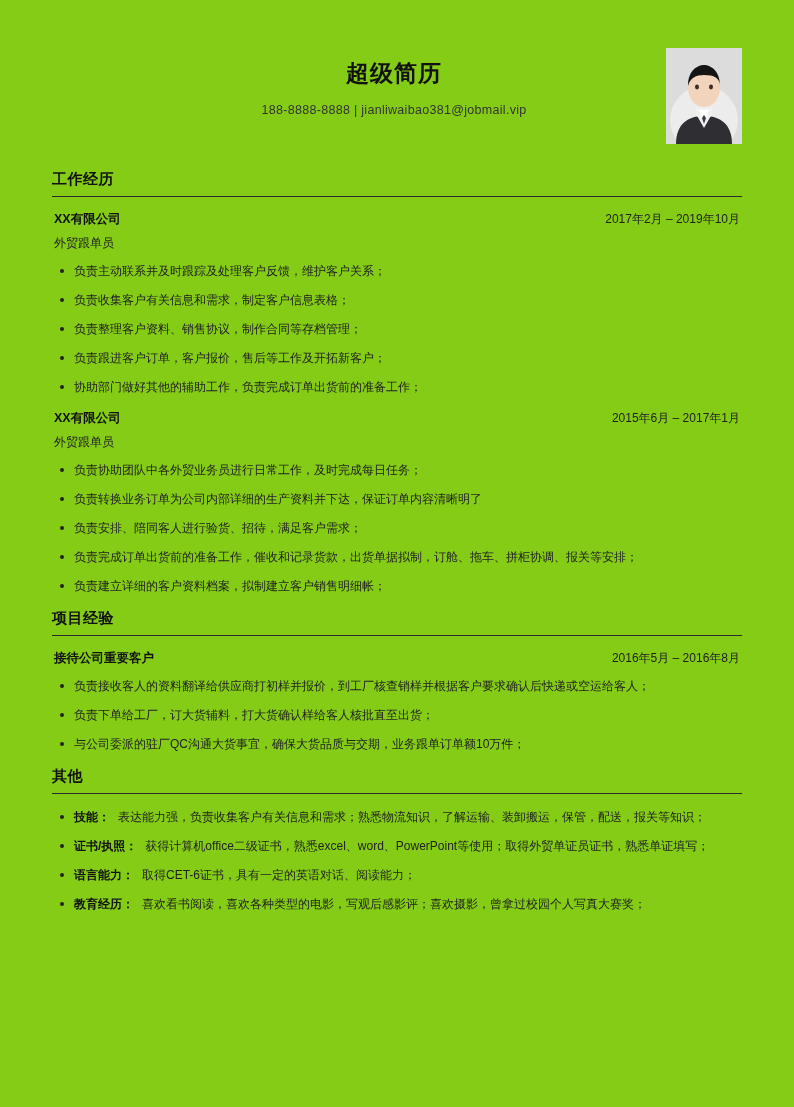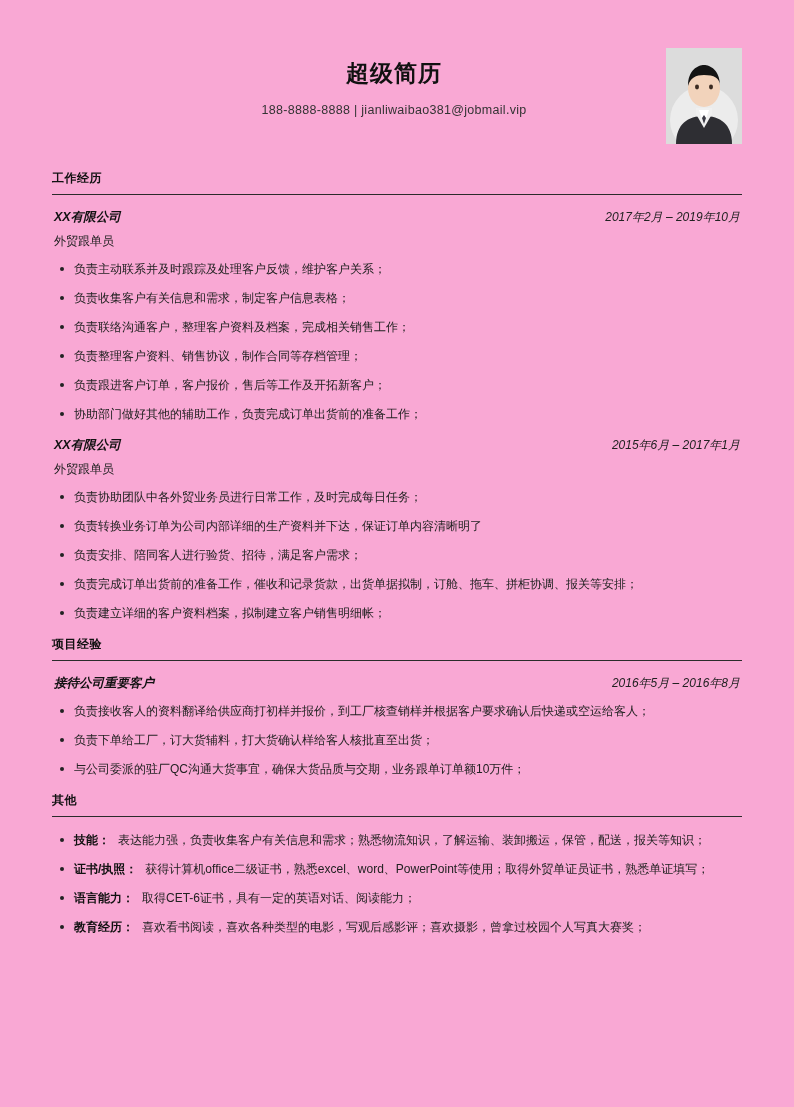--- a/index.html
+++ b/index.html
@@ -12,21 +12,21 @@
     width: 794px;
     min-height: 1107px;
     font-family: "Liberation Sans", sans-serif;
     color: #1a1a1a;
     -webkit-font-smoothing: antialiased;
   }
   .page {
     width: 794px;
     min-height: 1107px;
     padding: 40px 52px 30px 52px;
-    background: #f9a8d4;
+    background: #84cc16;
     position: relative;
   }
 
   
   .header {
     display: flex;
     align-items: flex-start;
     justify-content: space-between;
     padding: 8px 0 26px 0;
   }
@@ -55,37 +55,36 @@
     overflow: hidden;
     background: #d8d8d8;
     position: relative;
   }
 
   
   .section {
     margin-bottom: 6px;
   }
   .section-title {
-    font-size: 12px;
+    font-size: 15px;
     font-weight: bold;
     color: #111;
     padding-bottom: 7px;
     border-bottom: 1.6px solid #2b2b2b;
     margin-bottom: 14px;
     letter-spacing: 0.5px;
   }
   .entry {
     margin-bottom: 14px;
   }
   .entry-head {
     display: flex;
     justify-content: space-between;
     align-items: center;
     padding: 0 2px 0 2px;
-    font-style: italic;
   }
   .entry-org {
     font-size: 12.5px;
     font-weight: bold;
     color: #111;
   }
   .entry-date {
     font-size: 12px;
     color: #222;
     white-space: nowrap;
@@ -157,21 +156,20 @@
         <div class="section-title">工作经历</div>
         <div class="entry">
           <div class="entry-head">
             <div class="entry-org">XX有限公司</div>
             <div class="entry-date">2017年2月 – 2019年10月</div>
           </div>
           <div class="entry-sub">外贸跟单员</div>
           <ul class="bullets">
             <li>负责主动联系并及时跟踪及处理客户反馈，维护客户关系；</li>
             <li>负责收集客户有关信息和需求，制定客户信息表格；</li>
-            <li>负责联络沟通客户，整理客户资料及档案，完成相关销售工作；</li>
             <li>负责整理客户资料、销售协议，制作合同等存档管理；</li>
             <li>负责跟进客户订单，客户报价，售后等工作及开拓新客户；</li>
             <li>协助部门做好其他的辅助工作，负责完成订单出货前的准备工作；</li>
           </ul>
         </div>
         <div class="entry">
           <div class="entry-head">
             <div class="entry-org">XX有限公司</div>
             <div class="entry-date">2015年6月 – 2017年1月</div>
           </div>

